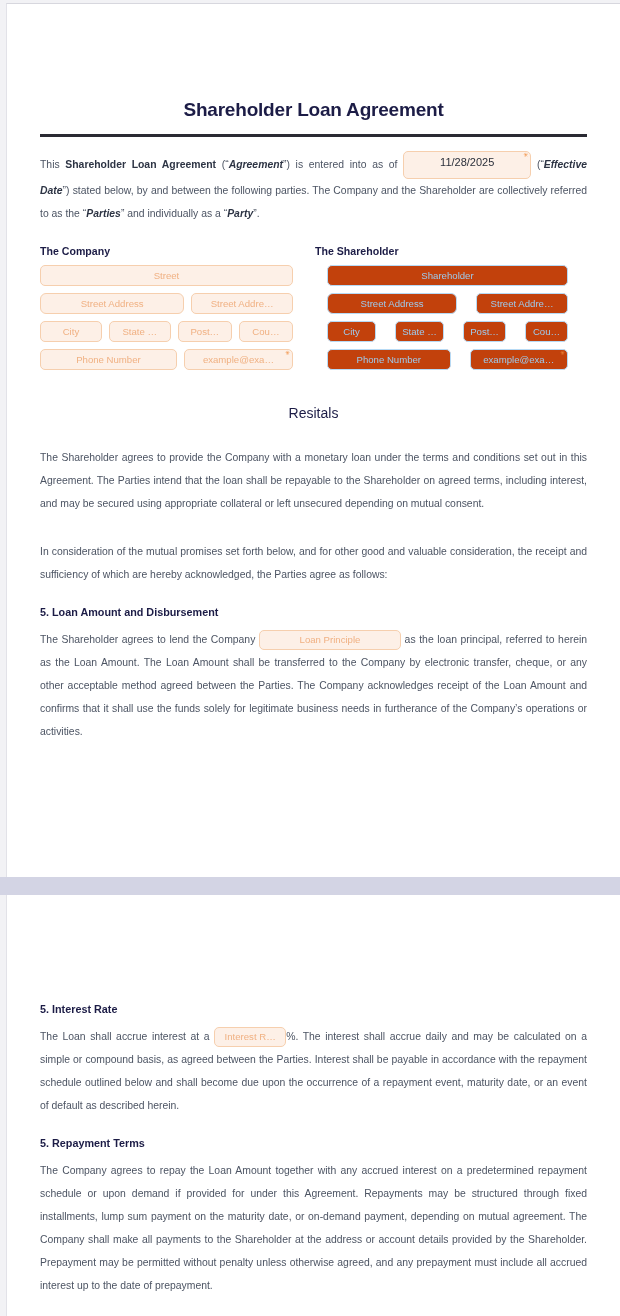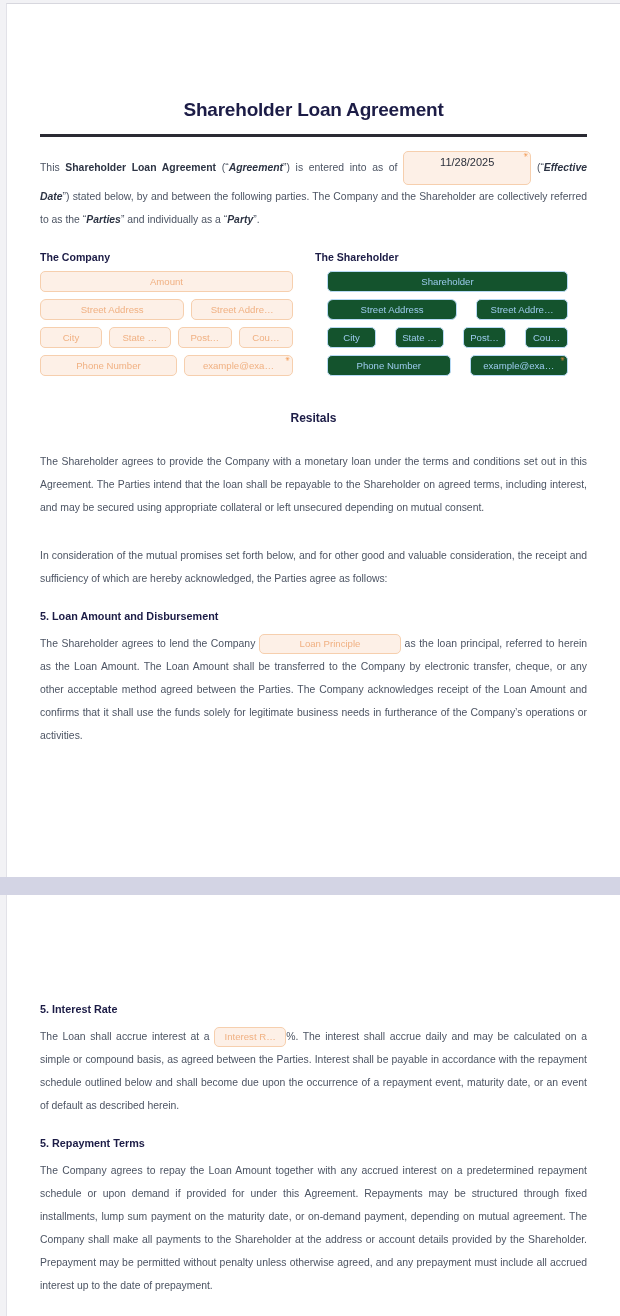--- a/index.html
+++ b/index.html
@@ -89,22 +89,22 @@
     margin: 0;
     padding-top: 20px;
     font-size: 10.8px;
     font-weight: bold;
     color: #1c1c46;
   }
   .center-heading {
     margin: 0;
     padding-top: 28px;
     text-align: center;
-    font-size: 12px;
-    font-weight: bold;
+    font-size: 14px;
+    font-weight: normal;
     color: #1c1c46;
   }
 
   
   .parties {
     display: flex;
     gap: 22px;
     padding-top: 20px;
     align-items: center;
   }
@@ -133,21 +133,21 @@
     text-align: center;
     white-space: nowrap;
     overflow: hidden;
   }
   .fld.orange {
     background: #fdf0e7;
     border-color: #f6cfae;
     color: #f0b183;
   }
   .fld.blue {
-    background: #14532d;
+    background: #c2410c;
     border-color: #b7daf5;
     color: #9dcbee;
     margin-left: 12px;
   }
   .req::after {
     content: "✳";
     position: absolute;
     top: -1px;
     right: 2px;
     font-size: 6px;
@@ -171,21 +171,21 @@
     position: relative;
   }
   .fld.inline {
     display: inline-block;
     height: 20px;
     line-height: 18px;
     vertical-align: middle;
   }
   .fld.date-filled {
     width: 128px;
-    height: 34px;
+    height: 28px;
     line-height: 20px;
     color: #2a2f3a;
     font-size: 11px;
     text-align: center;
   }
   .fld.principal { width: 142px; }
   .fld.interest  { width: 72px; }
 </style>
 </head>
 <body>
@@ -199,21 +199,21 @@
       <div class="title-rule"></div>
 
       <p class="body-text"><span>This </span><span class="b">Shareholder Loan Agreement</span><span> (“</span><span class="bi">Agreement</span><span>”) is entered into as of </span><span class="inline-wrap"><span class="fld orange inline date-filled req">11/28/2025</span></span><span> (“</span><span class="bi">Effective Date</span><span>”) stated below, by and between the following parties. The Company and the Shareholder are collectively referred to as the “</span><span class="bi">Parties</span><span>” and individually as a “</span><span class="bi">Party</span><span>”.</span></p>
 
       <div class="parties">
 
         <div class="party-col">
           <div class="party-title">The Company</div>
 
           <div class="field-row">
-            <div class="fld orange w-full">Amount</div>
+            <div class="fld orange w-full">Street</div>
           </div>
 
           <div class="field-row">
             <div class="fld orange w-150">Street Address</div>
             <div class="fld orange w-104">Street Addre…</div>
           </div>
 
           <div class="field-row">
             <div class="fld orange w-66">City</div>
             <div class="fld orange w-66">State …</div>

